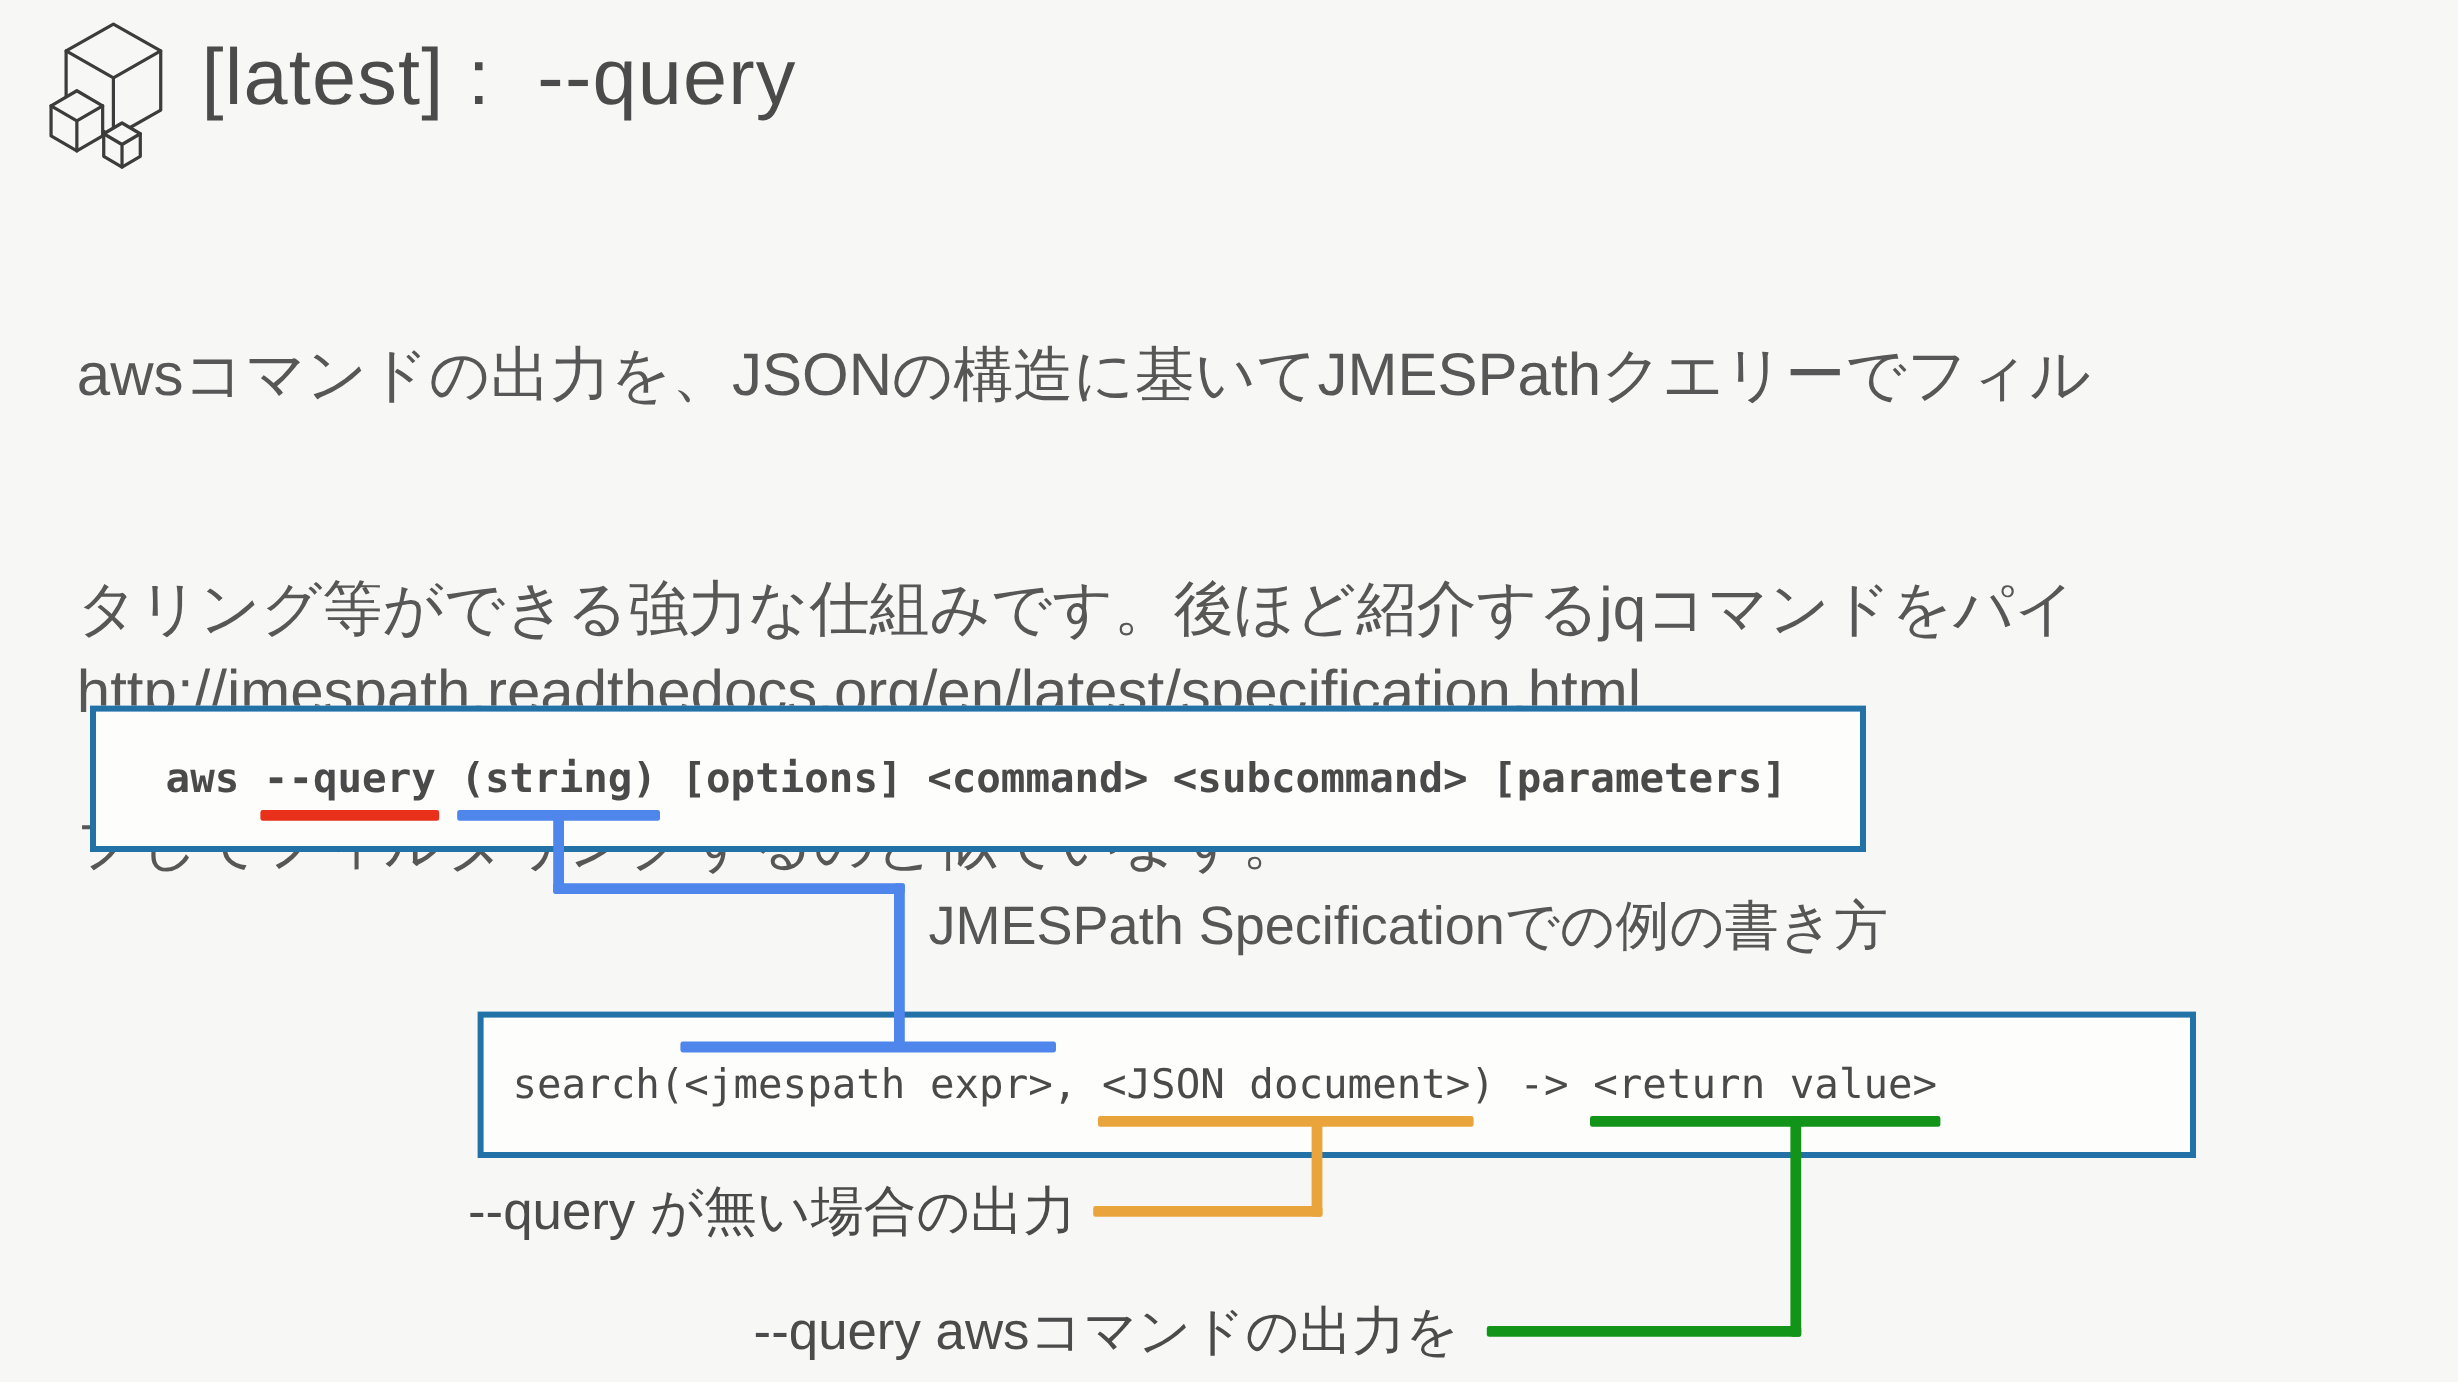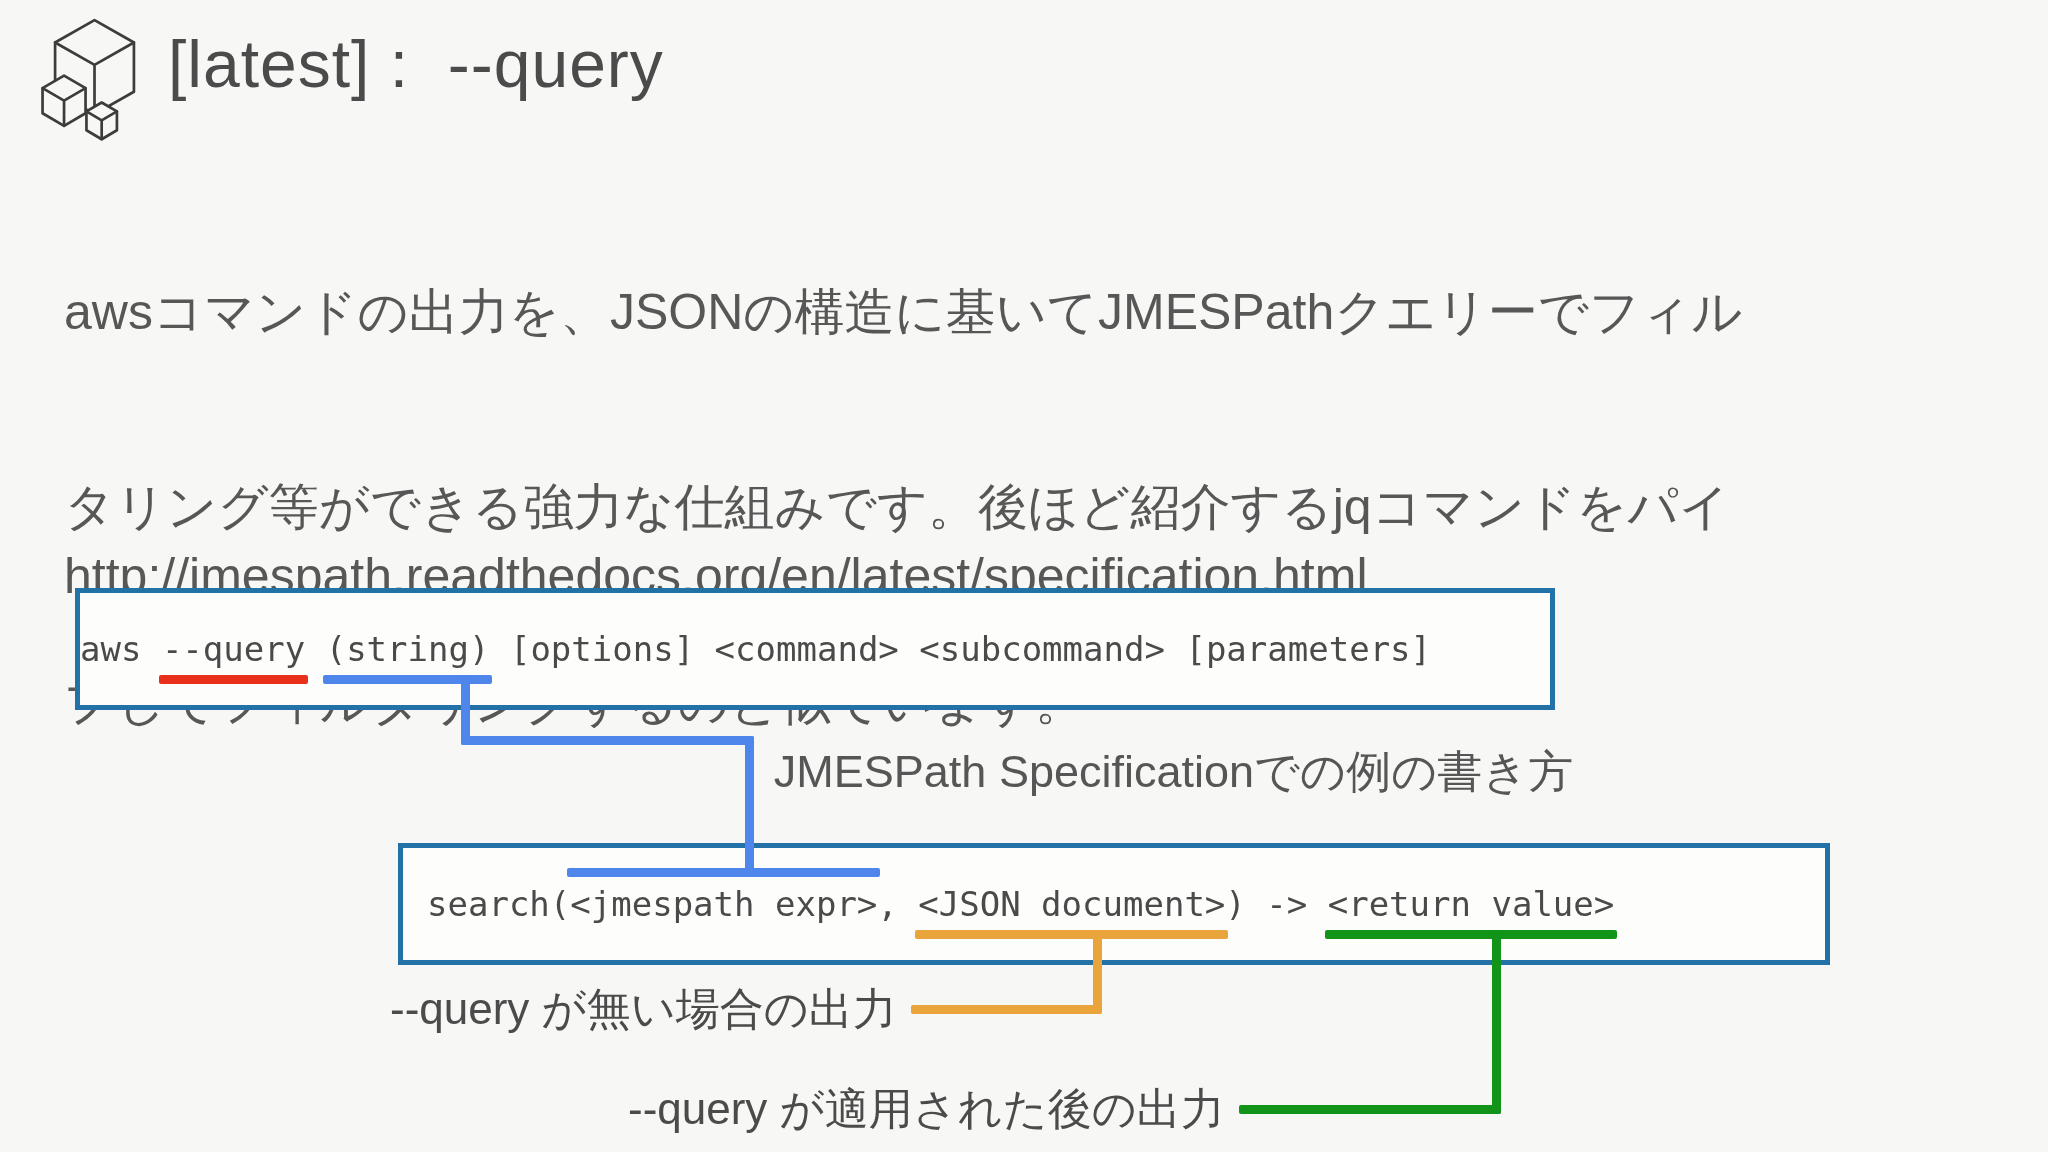--- a/index.html
+++ b/index.html
@@ -27,21 +27,21 @@
     position:absolute;height:122px;background:#fdfdfc;
     border:5px solid var(--box-border);box-sizing:border-box;
     display:flex;align-items:center;z-index:1;
   }
   .box1{left:75px;top:588px;width:1480px;}
   .box2{left:398px;top:843px;width:1432px;}
   .codeline{
     font-family:"DejaVu Sans Mono","Liberation Mono",monospace;
     font-size:34px;color:#4a4a4a;white-space:pre;
   }
-  .box1 .codeline{}
+  .box1 .codeline{padding-left:58px;font-weight:bold;}
   .box2 .codeline{padding-left:24px;}
   .marker{position:relative;display:inline-block;}
   .marker::after{content:"";position:absolute;left:-3px;right:-3px;height:9px;bottom:-15px;border-radius:2px;}
   .u-red::after{background:var(--underline-red);}
   .u-blue::after{background:var(--connector-blue);}
   .u-orange::after{background:var(--connector-orange);}
   .u-green::after{background:var(--connector-green);}
   .o-blue::before{content:"";position:absolute;left:-3px;right:-3px;height:9px;top:-16px;background:var(--connector-blue);border-radius:2px;}
   .seg{position:absolute;z-index:2;border-radius:2px;}
   .seg.blue{background:var(--connector-blue);}
@@ -92,15 +92,15 @@
   <div class="seg green" id="green-v" style="left: 1492.49px; top: 932px; width: 9px; height: 181.5px;"></div>
   <div class="seg green" id="green-h" style="left: 1238.75px; top: 1104.5px; width: 262.742px; height: 9px;"></div>
 
   <div class="speclabel" style="left: 773.82px;">JMESPath Specificationでの例の書き方</div>
 
   <div class="codebox box2">
     <div class="codeline"><span>search(</span><span class="marker o-blue">&lt;jmespath expr&gt;</span><span>, </span><span class="marker u-orange">&lt;JSON document&gt;</span><span>) -&gt; </span><span class="marker u-green">&lt;return value&gt;</span></div>
   </div>
 
   <div class="anno" id="anno1">--query が無い場合の出力</div>
-  <div class="anno" id="anno2">--query が適用された後の出力</div>
+  <div class="anno" id="anno2">--query awsコマンドの出力を</div>
 
 </div>
 
 </body></html>

